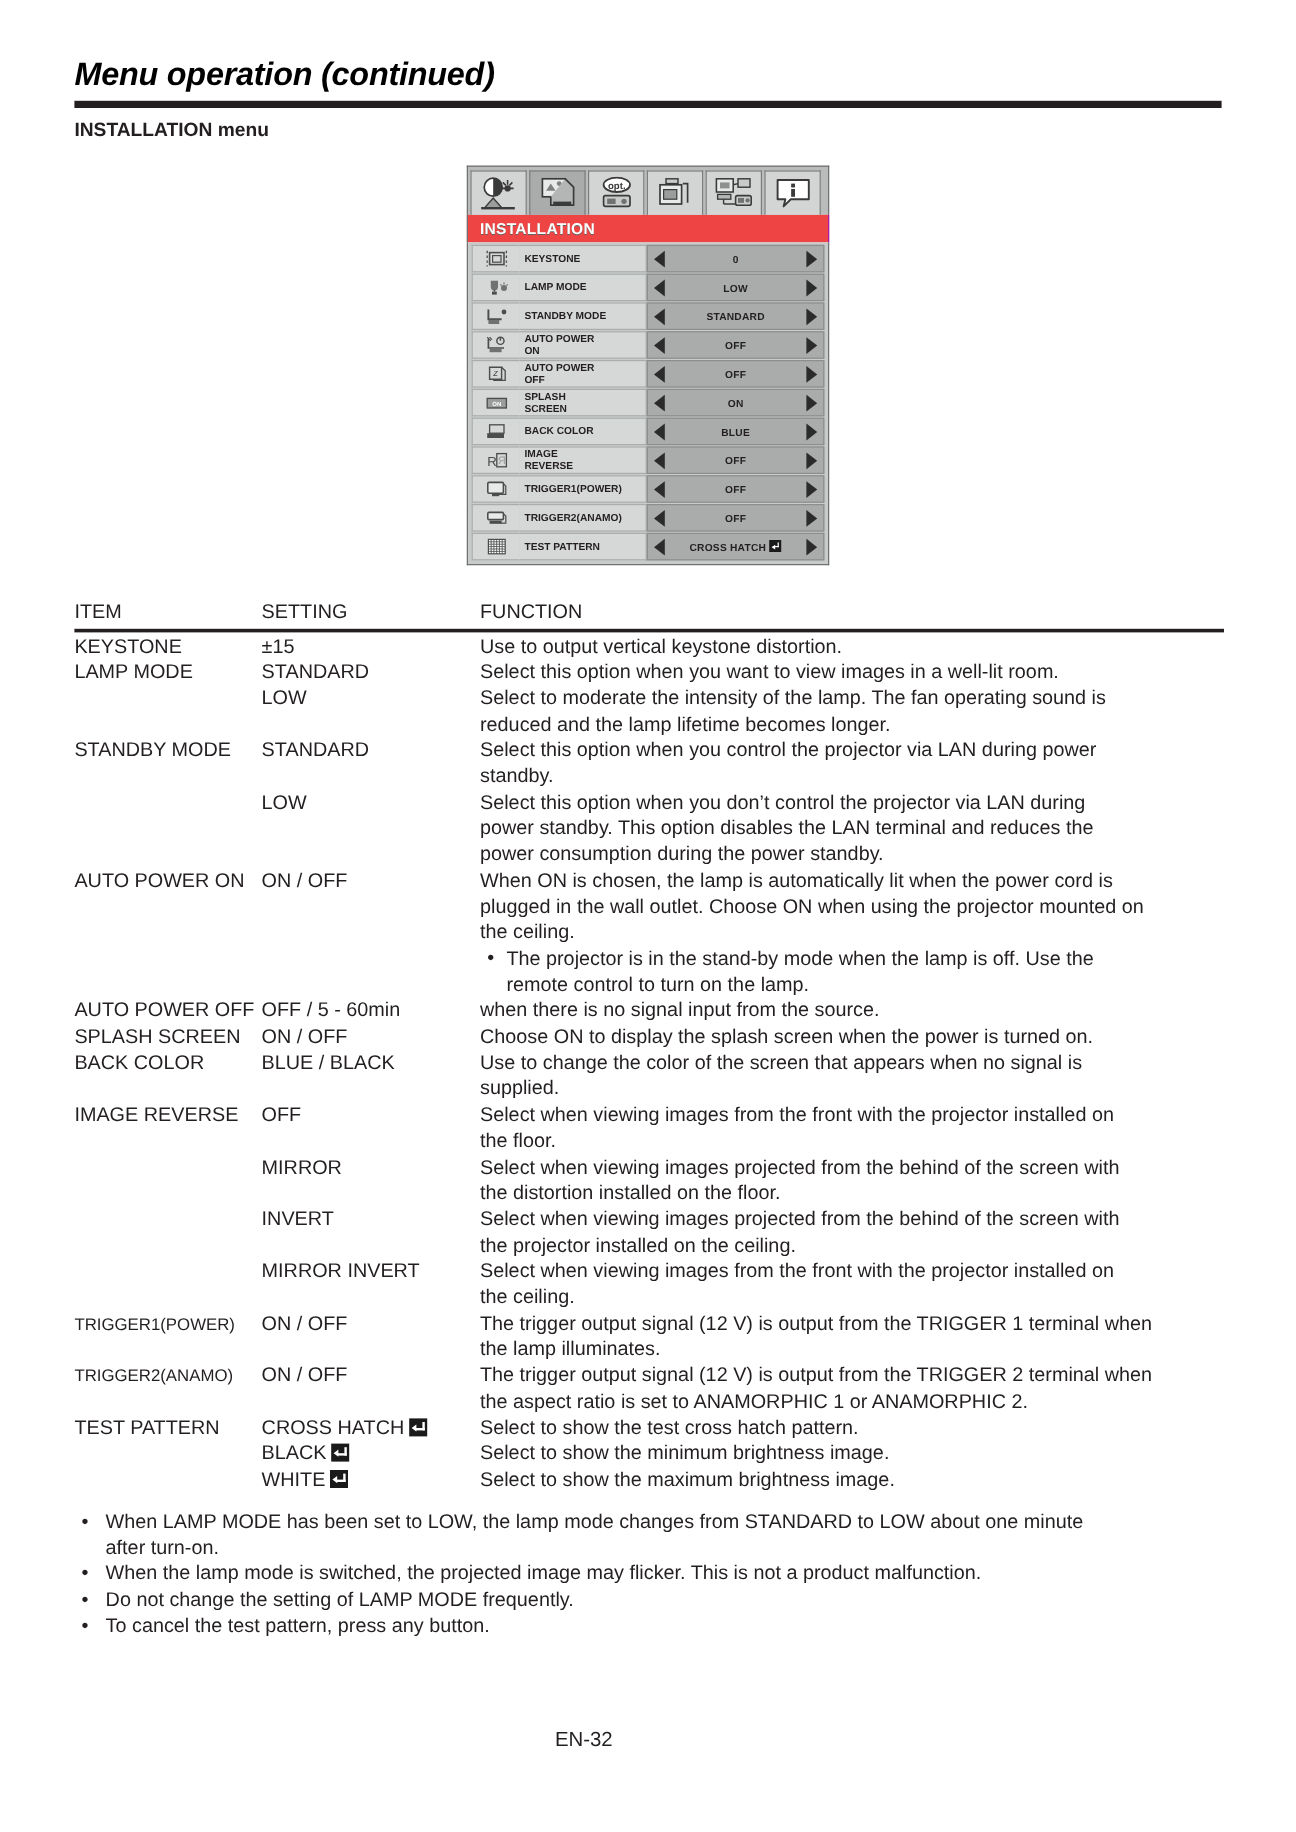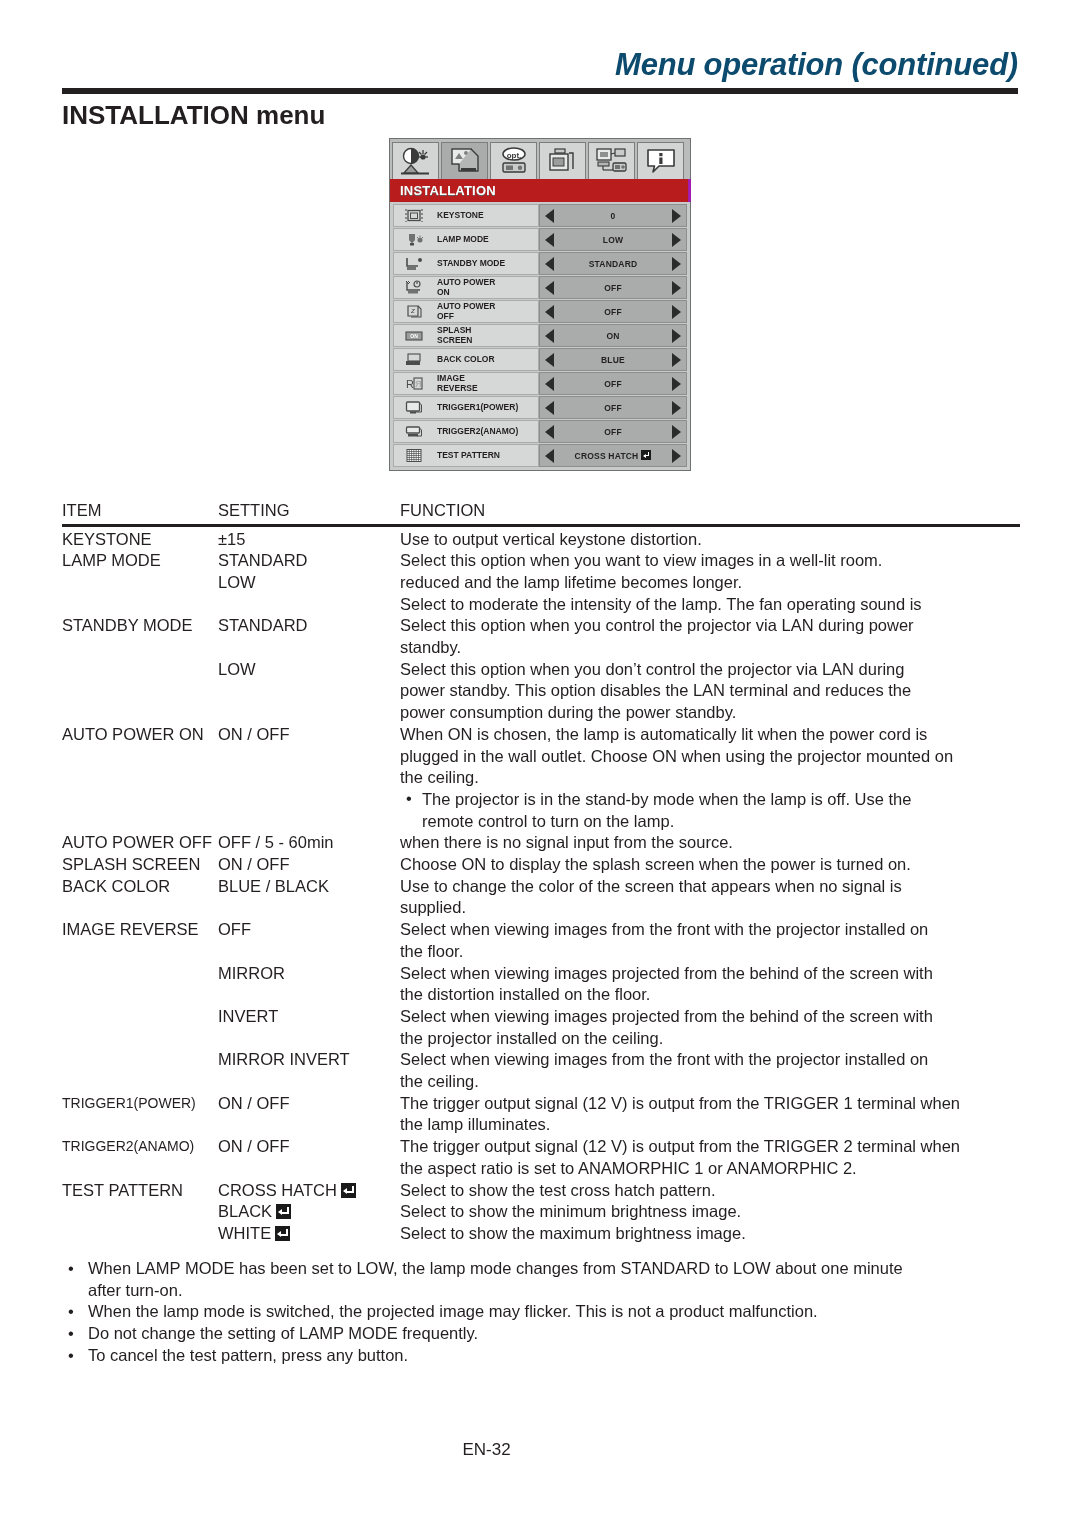--- a/index.html
+++ b/index.html
@@ -17,38 +17,37 @@
   }
 
   
   #page-header {
     position: absolute;
     left: 62px;
     top: 48px;
     width: 956px;
   }
   #page-header .title {
-    font-size: 31px;
+    font-size: 27px;
     font-weight: bold;
     font-style: italic;
     letter-spacing: -0.2px;
-    color: #0c4a6e;
+    color: #000000;
     line-height: 1.1;
-    text-align: right;
   }
   #page-header .rule {
     margin-top: 6px;
     height: 6px;
     background: #231f20;
   }
   #section-title {
     position: absolute;
     left: 62px;
     top: 100px;
-    font-size: 26px;
+    font-size: 16px;
     font-weight: bold;
     color: #231f20;
   }
 
   
   #osd {
     position: absolute;
     left: 389px;
     top: 138px;
     width: 302px;
@@ -73,23 +72,23 @@
     box-sizing: border-box;
     position: relative;
     display: flex;
     align-items: center;
     justify-content: center;
   }
   .osd-tab.selected { background: #a9acab; }
   .osd-tab svg { display: block; }
 
   #osd-header {
-    background: #b91c1c;
+    background: #ef4444;
     border-left: 1px solid #6f7271;
-    border-right: 3px solid #a21caf;
+    border-right: 1px solid #a21caf;
     color: #ffffff;
     font-size: 13px;
     font-weight: bold;
     padding: 4px 0 4px 10px;
     letter-spacing: 0.2px;
     text-shadow: 0 1px 0 #5e6160;
   }
   #osd-rows {
     background: #c9cbca;
     border: 1px solid #6f7271;
@@ -615,22 +614,22 @@
         <span class="col-item">LAMP MODE</span>
         <span class="col-setting">STANDARD</span>
         <div class="col-func">
           <span class="line">Select this option when you want to view images in a well-lit room.</span>
         </div>
       </div>
       <div class="srow">
         <span class="col-item"></span>
         <span class="col-setting">LOW</span>
         <div class="col-func">
+          <span class="line">Select to moderate the intensity of the lamp. The fan operating sound is</span>
           <span class="line">reduced and the lamp lifetime becomes longer.</span>
-          <span class="line">Select to moderate the intensity of the lamp. The fan operating sound is</span>
         </div>
       </div>
       <div class="srow">
         <span class="col-item">STANDBY MODE</span>
         <span class="col-setting">STANDARD</span>
         <div class="col-func">
           <span class="line">Select this option when you control the projector via LAN during power</span>
           <span class="line">standby.</span>
         </div>
       </div>

